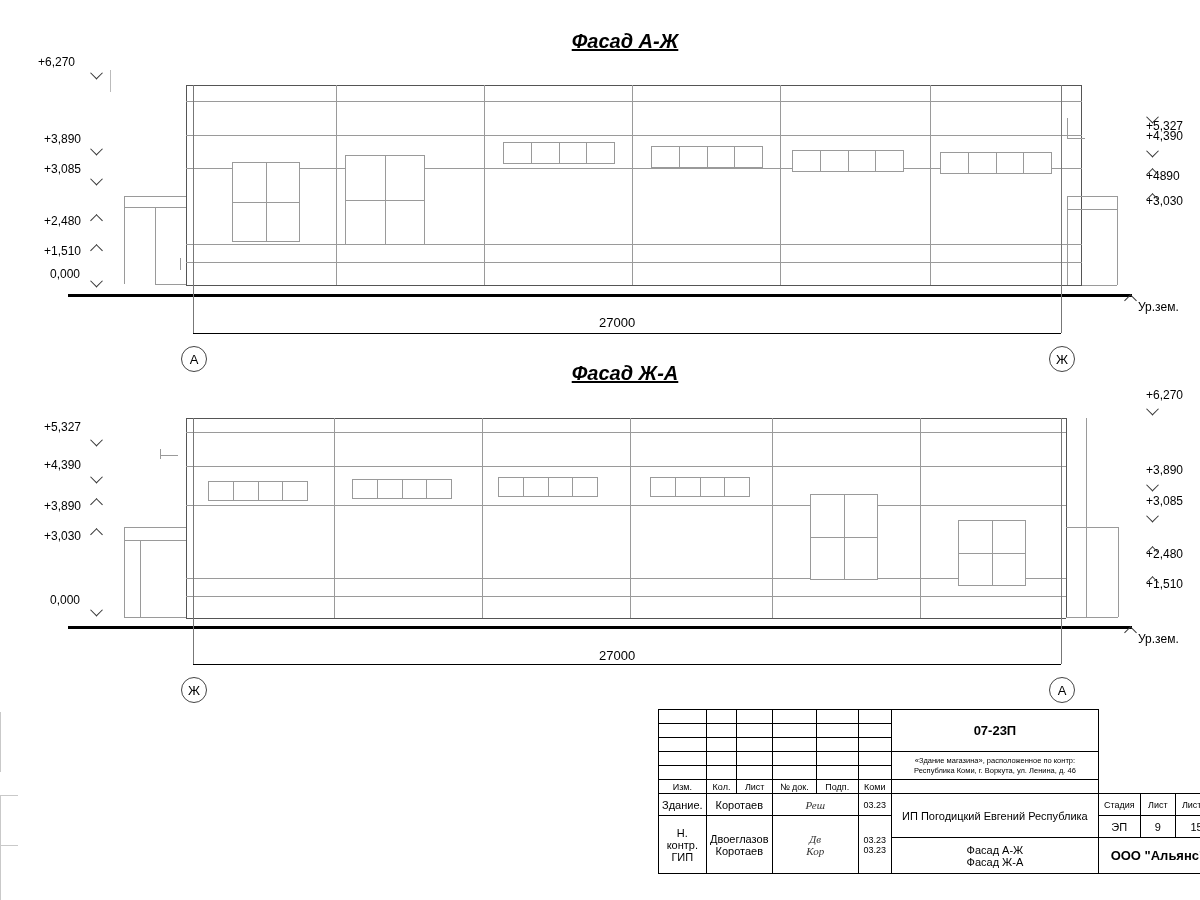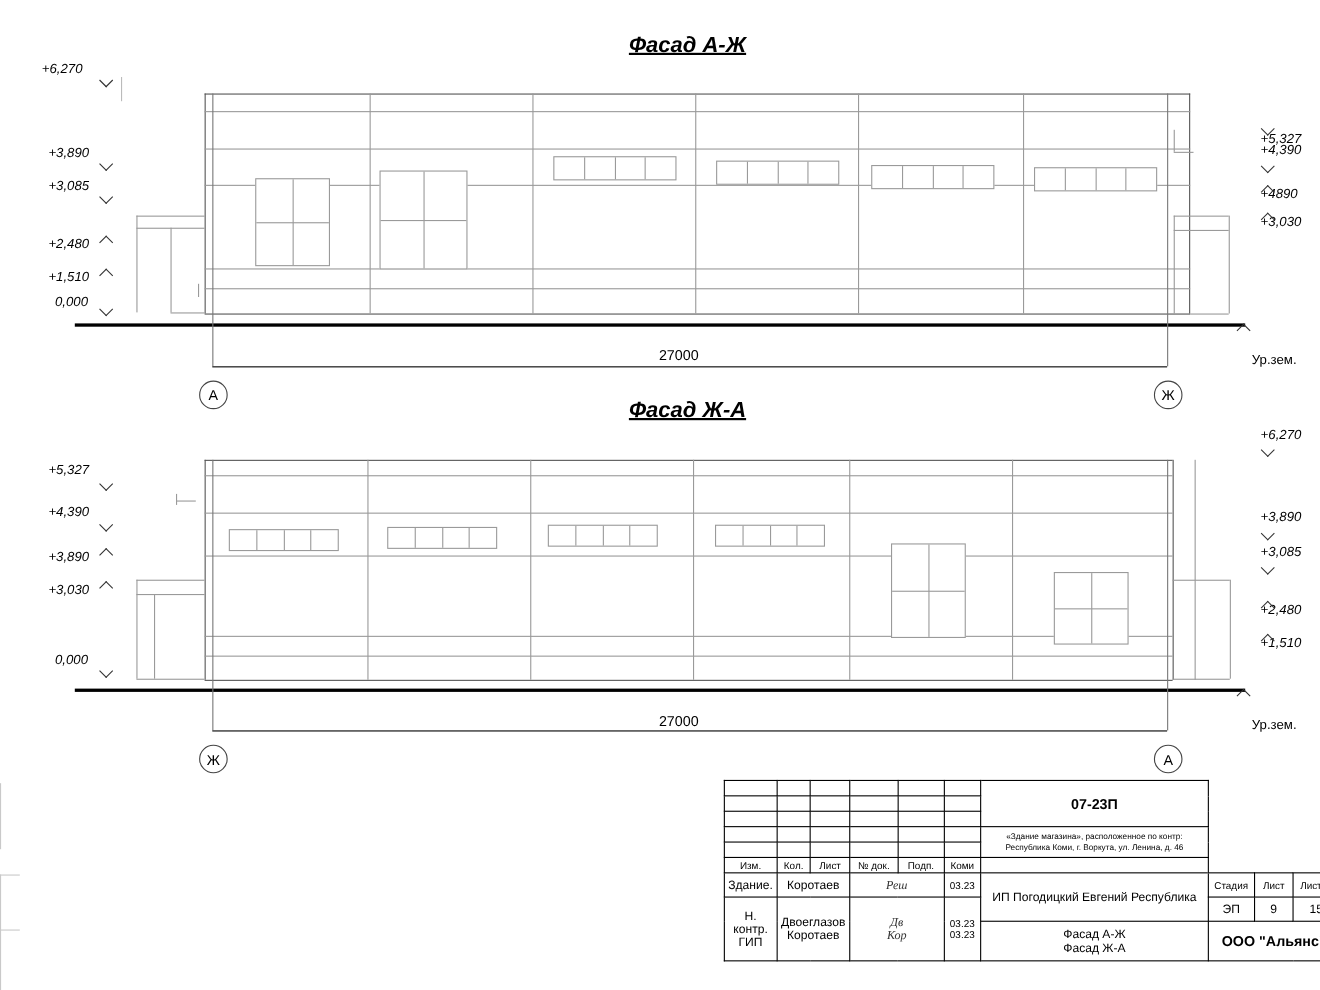--- a/index.html
+++ b/index.html
@@ -27,37 +27,37 @@
   .ln-dark{background:#555;}
   .ground{position:absolute;height:3px;background:#000;}
   .win-sq{position:absolute;border:1px solid #9a9a9a;background:#fff;}
   .win-sq:before{content:"";position:absolute;left:50%;top:0;bottom:0;width:1px;background:#9a9a9a;}
   .win-sq:after{content:"";position:absolute;top:50%;left:0;right:0;height:1px;background:#9a9a9a;}
   .win-strip{position:absolute;border:1px solid #9a9a9a;background:#fff;}
   .win-strip i{position:absolute;top:0;bottom:0;width:1px;background:#9a9a9a;}
 
   
   .lvl{position:absolute;font-size:12px;white-space:nowrap;}
-  .lvl .txtL{position:absolute;left:0;top:-8px;font-style:italic;}
+  .lvl .txtL{position:absolute;left:0;top:-8px;}
   .mark-down{position:absolute;width:11px;height:11px;}
   .mark-down:before{content:"";position:absolute;left:0;top:0;width:8px;height:8px;border-right:1px solid #333;border-bottom:1px solid #333;transform:rotate(45deg) translate(-1px,-1px);}
   .mark-up{position:absolute;width:11px;height:11px;}
   .mark-up:before{content:"";position:absolute;left:0;top:2px;width:8px;height:8px;border-left:1px solid #333;border-top:1px solid #333;transform:rotate(45deg);}
 
   
   .bub{position:absolute;width:24px;height:24px;border:1px solid #444;border-radius:50%;
        font-size:13px;display:flex;align-items:center;justify-content:center;background:#fff;}
   .bubline{position:absolute;width:1px;background:#777;}
 
   
   .dimline{position:absolute;height:1px;background:#000;}
   .dimtxt{position:absolute;font-size:13px;}
 
   
-  .grd-lab{position:absolute;font-size:12px;margin-top:20px;}
+  .grd-lab{position:absolute;font-size:12px;}
 
   
   .stamp{position:absolute;border-collapse:collapse;font-size:9px;}
   .stamp td{border:1px solid #000;padding:0 2px;text-align:center;vertical-align:middle;}
   .stamp .b{font-size:11px;}
   .stamp .big{font-size:13px;font-weight:bold;}
   .stamp .tiny{font-size:7.5px;line-height:1.25;}
   .sig{font-family:"Liberation Serif", serif;font-style:italic;font-size:11px;color:#333;}
 
   

